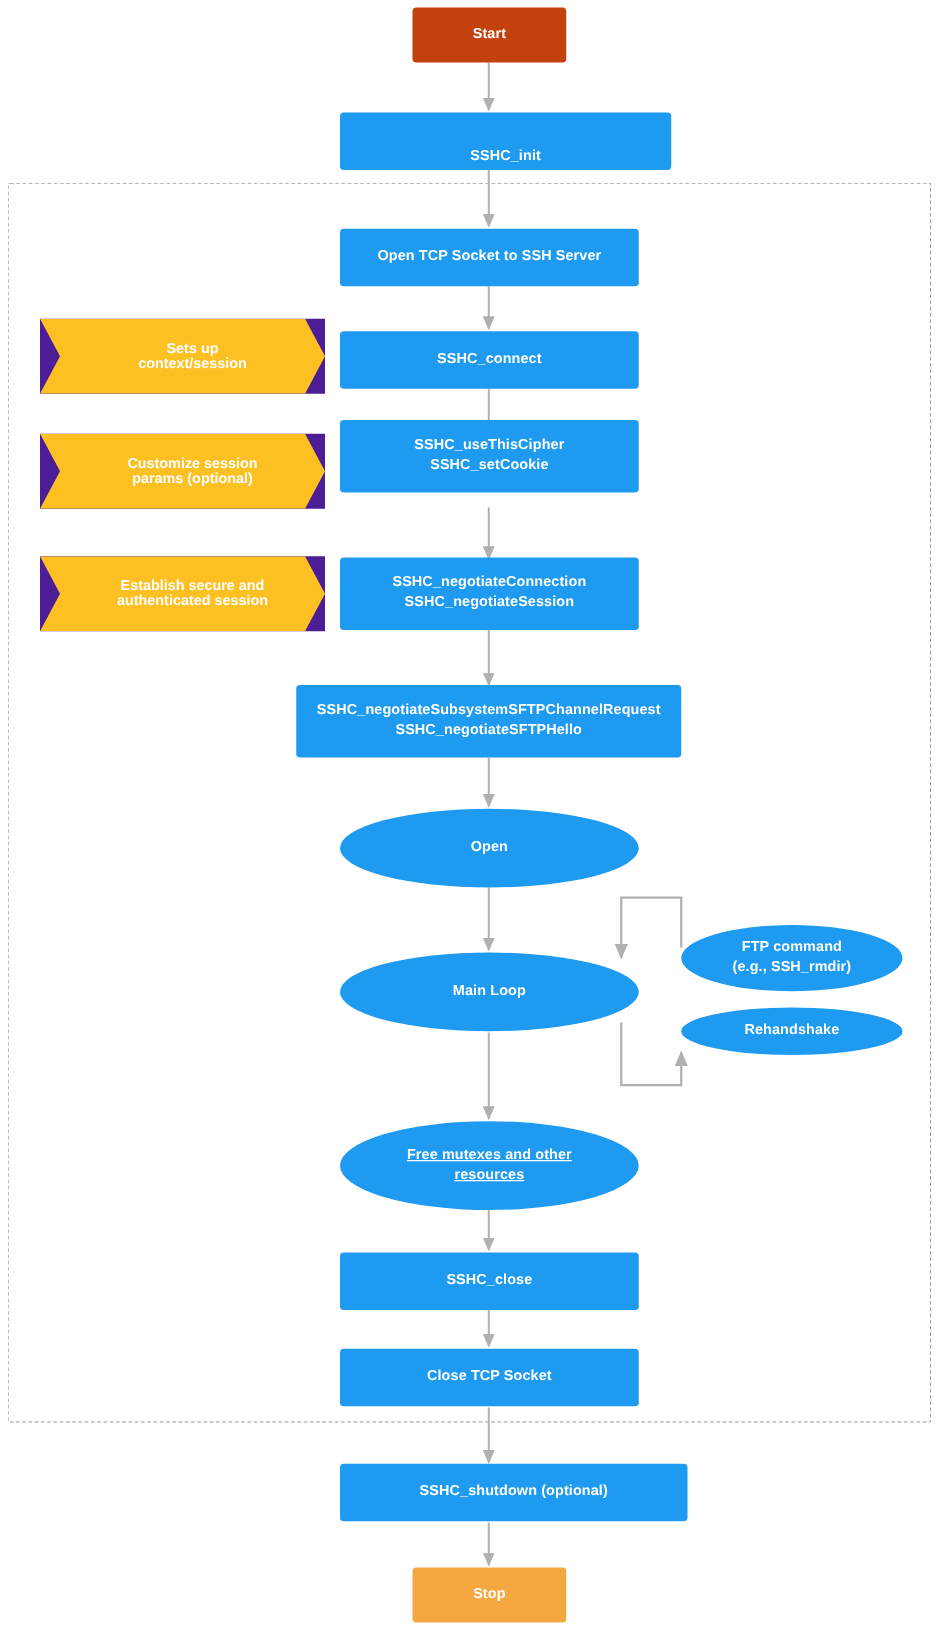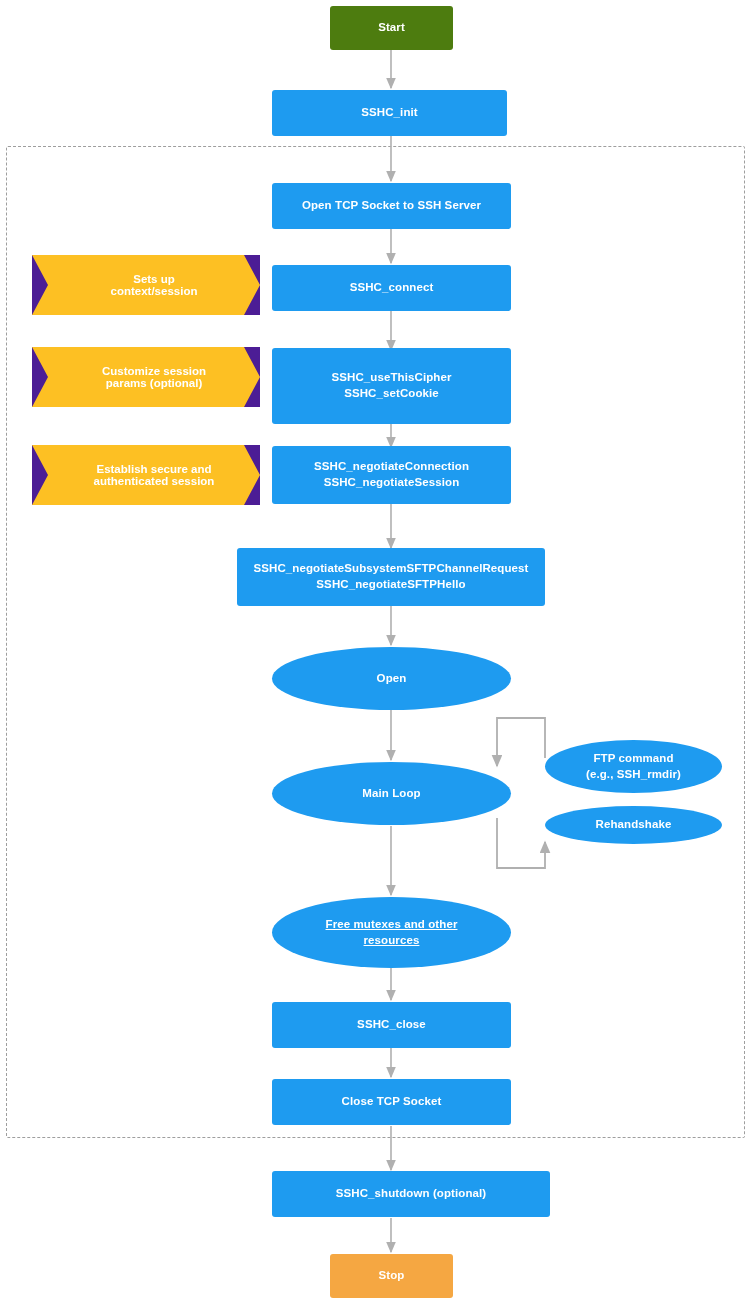--- a/index.html
+++ b/index.html
@@ -28,21 +28,21 @@
     font-size: 11.5px;
     font-weight: bold;
     line-height: 1.35;
     letter-spacing: 0.1px;
     padding: 2px 6px;
   }
   .rect {
     border-radius: 3px;
   }
   .blue   { background: #1e9bf0; }
-  .green  { background: #4d7c0f; }
+  .green  { background: #c2410c; }
   .orange { background: #f5a742; }
   .ellipse {
     border-radius: 50%;
     align-items: center;
   }
   .banner {
     color: #ffffff;
     background: #4c1d95;
     font-size: 11.5px;
     font-weight: bold;
@@ -105,33 +105,33 @@
     <g stroke="#b0b0b0" stroke-width="1.8" fill="none">
       <path d="M545,758 L545,718 L497,718 L497,766" marker-end="url(#arrow)"></path>
       <path d="M497,818 L497,868 L545,868 L545,842" marker-end="url(#arrow)"></path>
     </g>
   </svg>
 
   <div class="node rect green" style="left:330px; top:6px; width:123px; height:44px;">
     <span class="lbl-two-lines">Start</span>
   </div>
 
-  <div class="node rect blue" style="left:272px; top:90px; width:235px; height:46px;">
+  <div class="node rect blue" style="left:272px; top:90px; width:265px; height:46px;align-items:flex-end;">
     <span class="lbl-two-lines">SSHC_init</span>
   </div>
 
   <div class="node rect blue" style="left:272px; top:183px; width:239px; height:46px;">
     <span class="lbl-two-lines">Open TCP Socket to SSH Server</span>
   </div>
 
   <div class="node rect blue" style="left:272px; top:265px; width:239px; height:46px;">
     <span class="lbl-two-lines">SSHC_connect</span>
   </div>
 
-  <div class="node rect blue" style="left:272px; top:348px; width:239px; height:76px;text-align:center;">
+  <div class="node rect blue" style="left:272px; top:336px; width:239px; height:58px;text-align:center;">
     <span class="lbl-two-lines">SSHC_useThisCipher
 SSHC_setCookie</span>
   </div>
 
   <div class="node rect blue" style="left:272px; top:446px; width:239px; height:58px;">
     <span class="lbl-two-lines">SSHC_negotiateConnection
 SSHC_negotiateSession</span>
   </div>
 
   <div class="node rect blue" style="left:237px; top:548px; width:308px; height:58px;">

